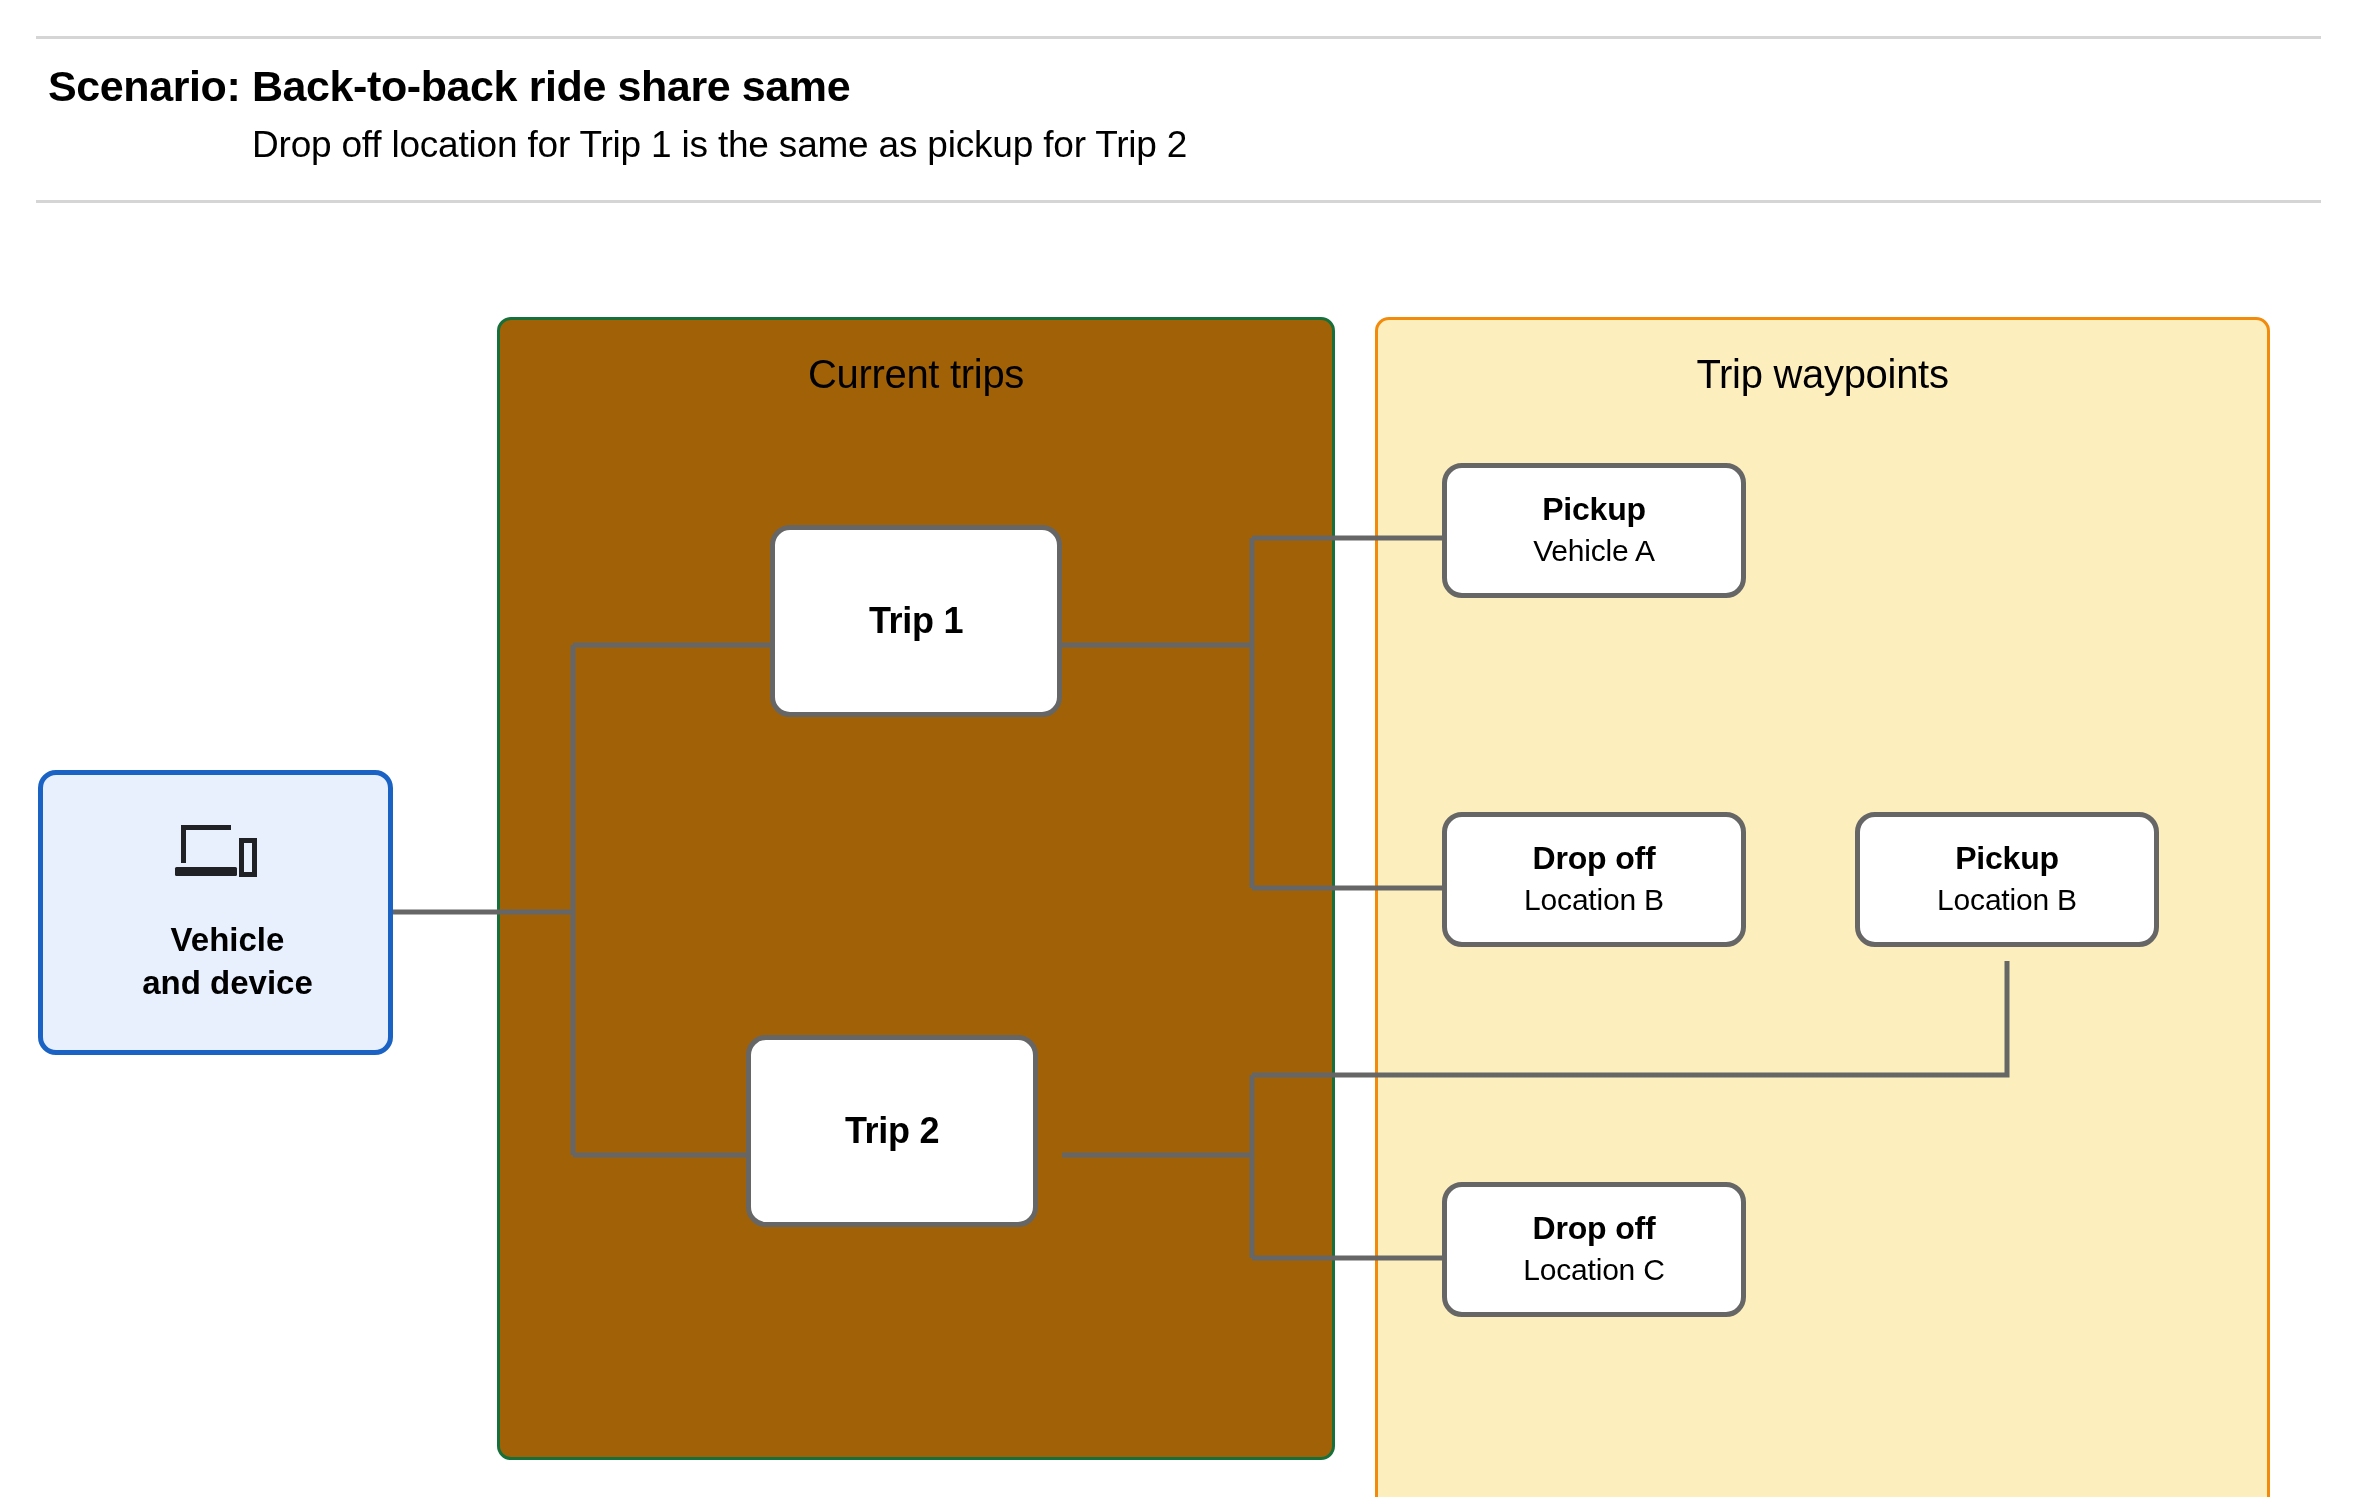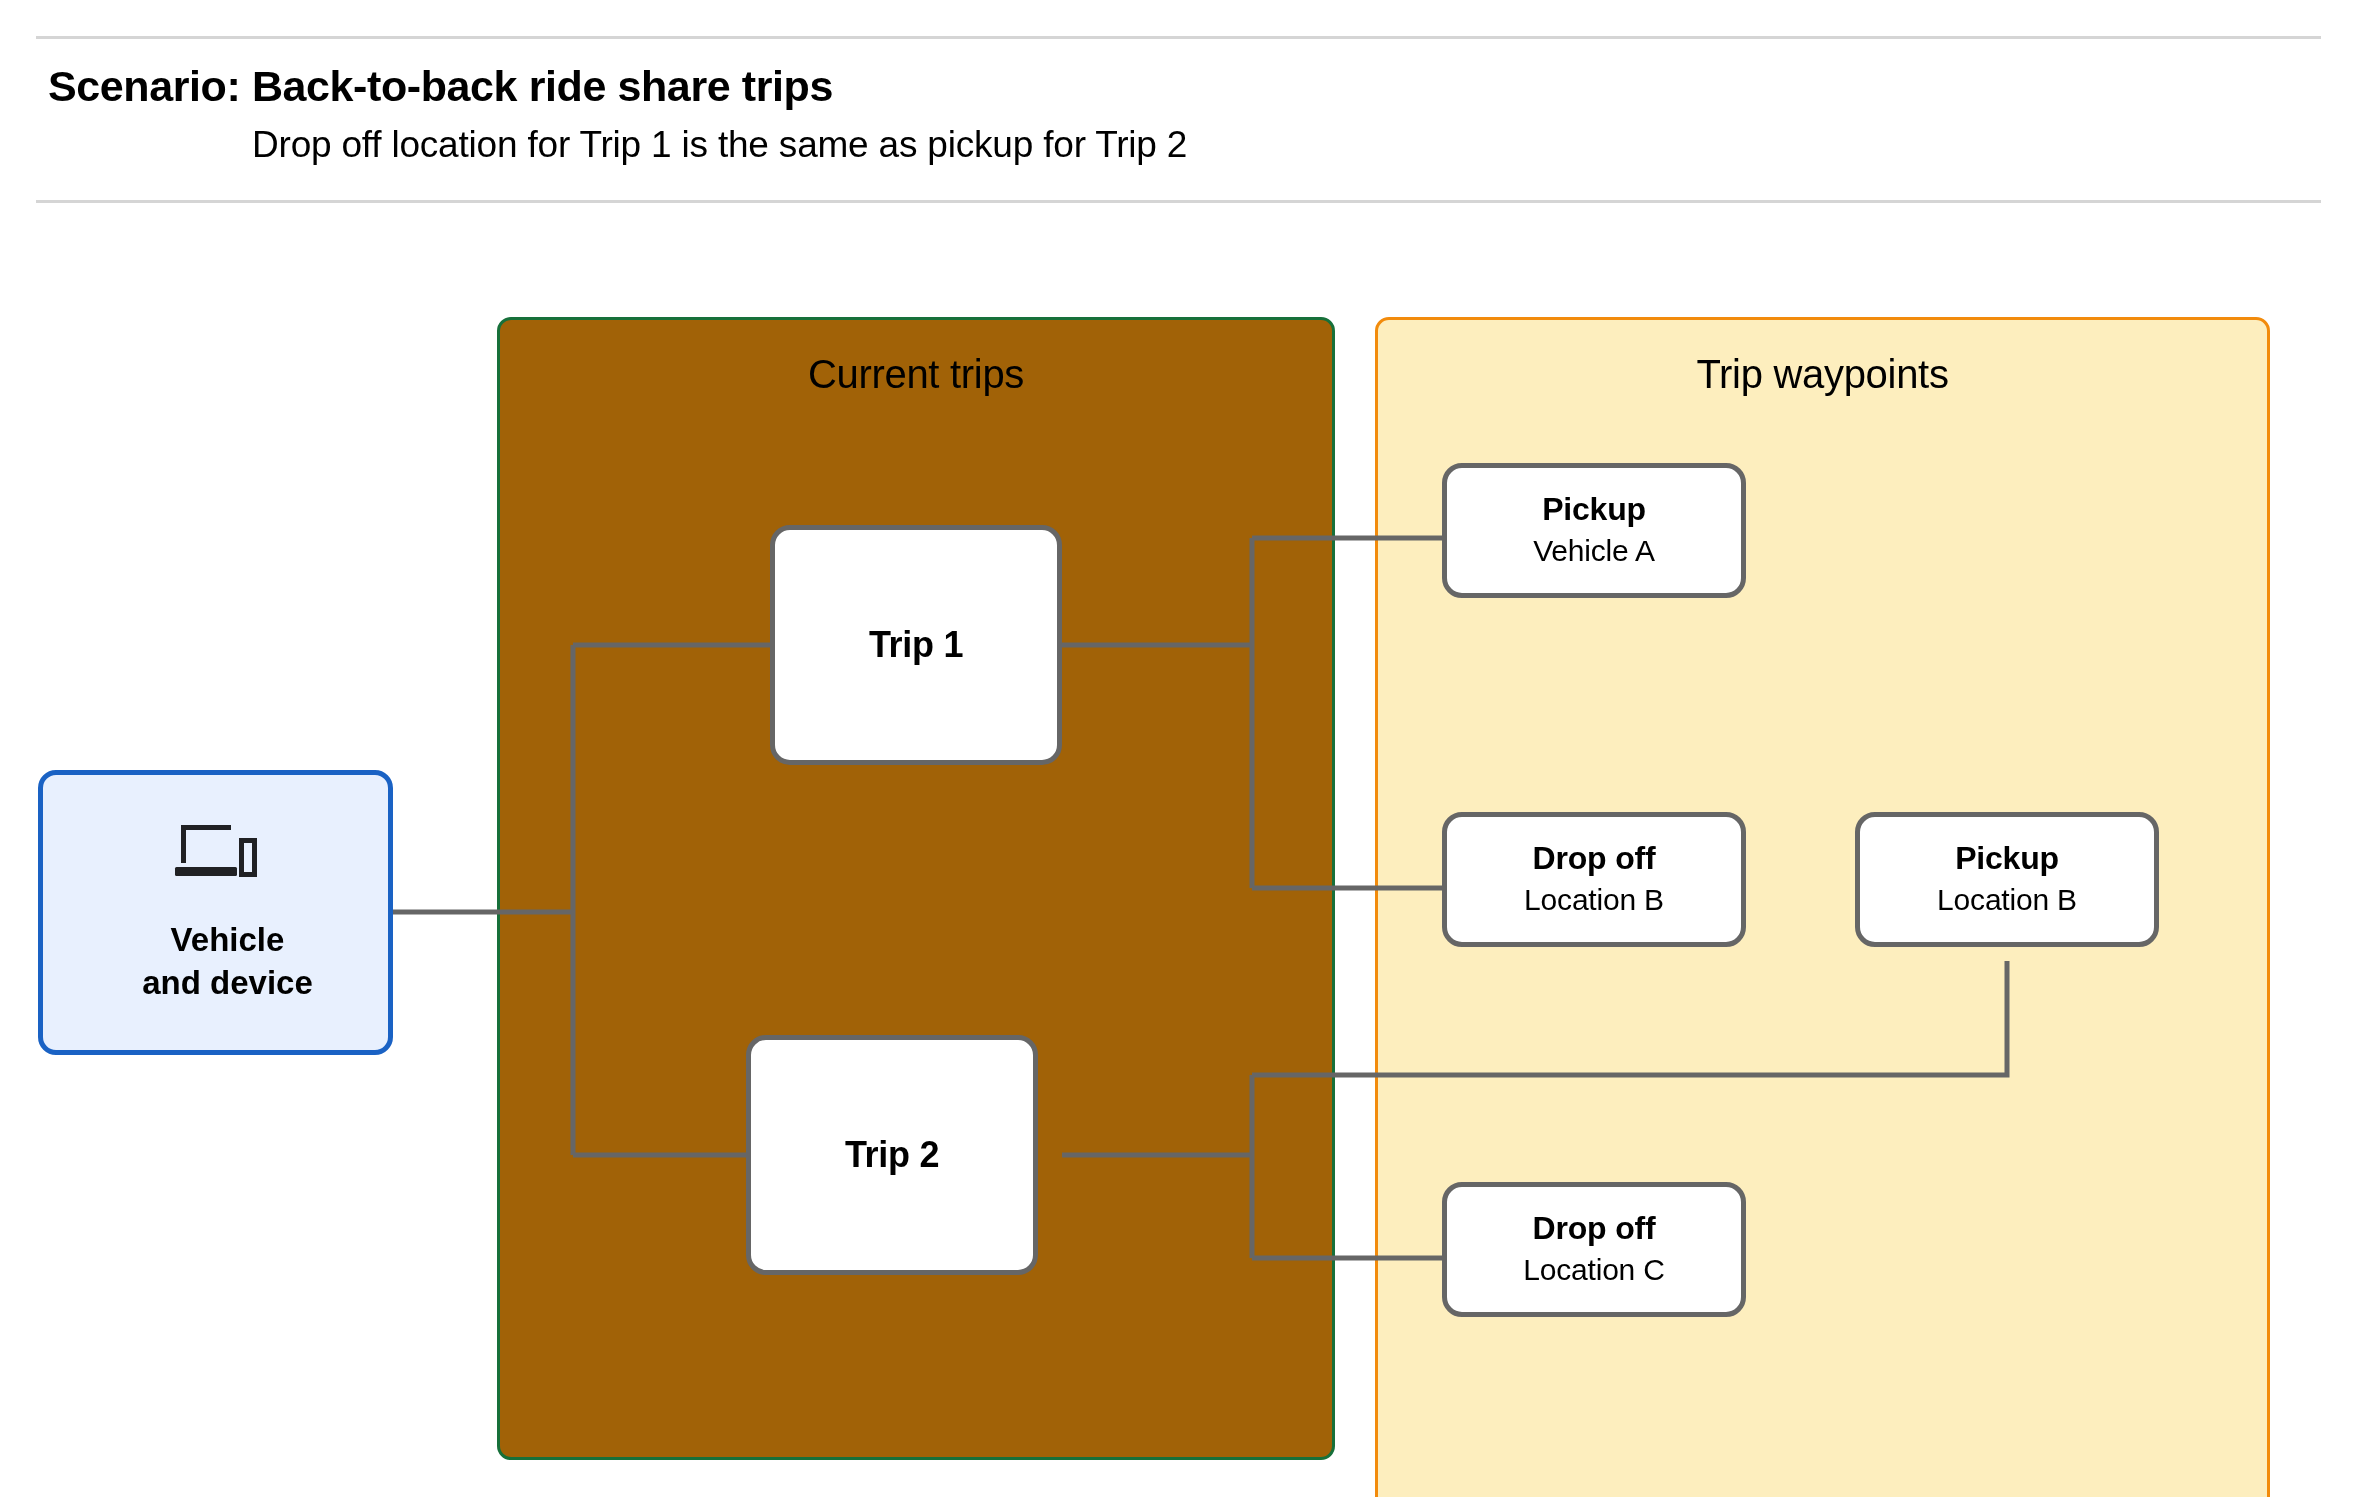--- a/index.html
+++ b/index.html
@@ -116,21 +116,21 @@
     position: absolute;
     background: #ffffff;
     border: 5px solid #666666;
     border-radius: 20px;
     box-sizing: border-box;
     display: flex;
     flex-direction: column;
     align-items: center;
     justify-content: center;
   }
-  .trip-node { width: 292px; height: 240px; }
+  .trip-node { width: 292px; height: 192px; }
   .trip-label {
     font-size: 36px;
     font-weight: bold;
     letter-spacing: -0.3px;
   }
   #trip-1 { left: 770px; top: 525px; }
   #trip-2 { left: 746px; top: 1035px; }
 
   
   .waypoint-node { width: 304px; height: 135px; }
@@ -168,21 +168,21 @@
     stroke-linecap: butt;
     stroke-linejoin: miter;
   }
 </style>
 </head>
 <body>
 
 <div id="page">
 
   <div class="rule" id="rule-top"></div>
-  <div id="scenario-title">Scenario: Back-to-back ride share trips</div>
+  <div id="scenario-title">Scenario: Back-to-back ride share same</div>
   <div id="scenario-subtitle">Drop off  location for Trip 1 is the same as pickup for Trip 2</div>
   <div class="rule" id="rule-bottom"></div>
 
   <div class="group" id="group-current-trips">
     <div class="group-title">Current trips</div>
   </div>
 
   <div class="group" id="group-trip-waypoints">
     <div class="group-title">Trip waypoints</div>
   </div>

